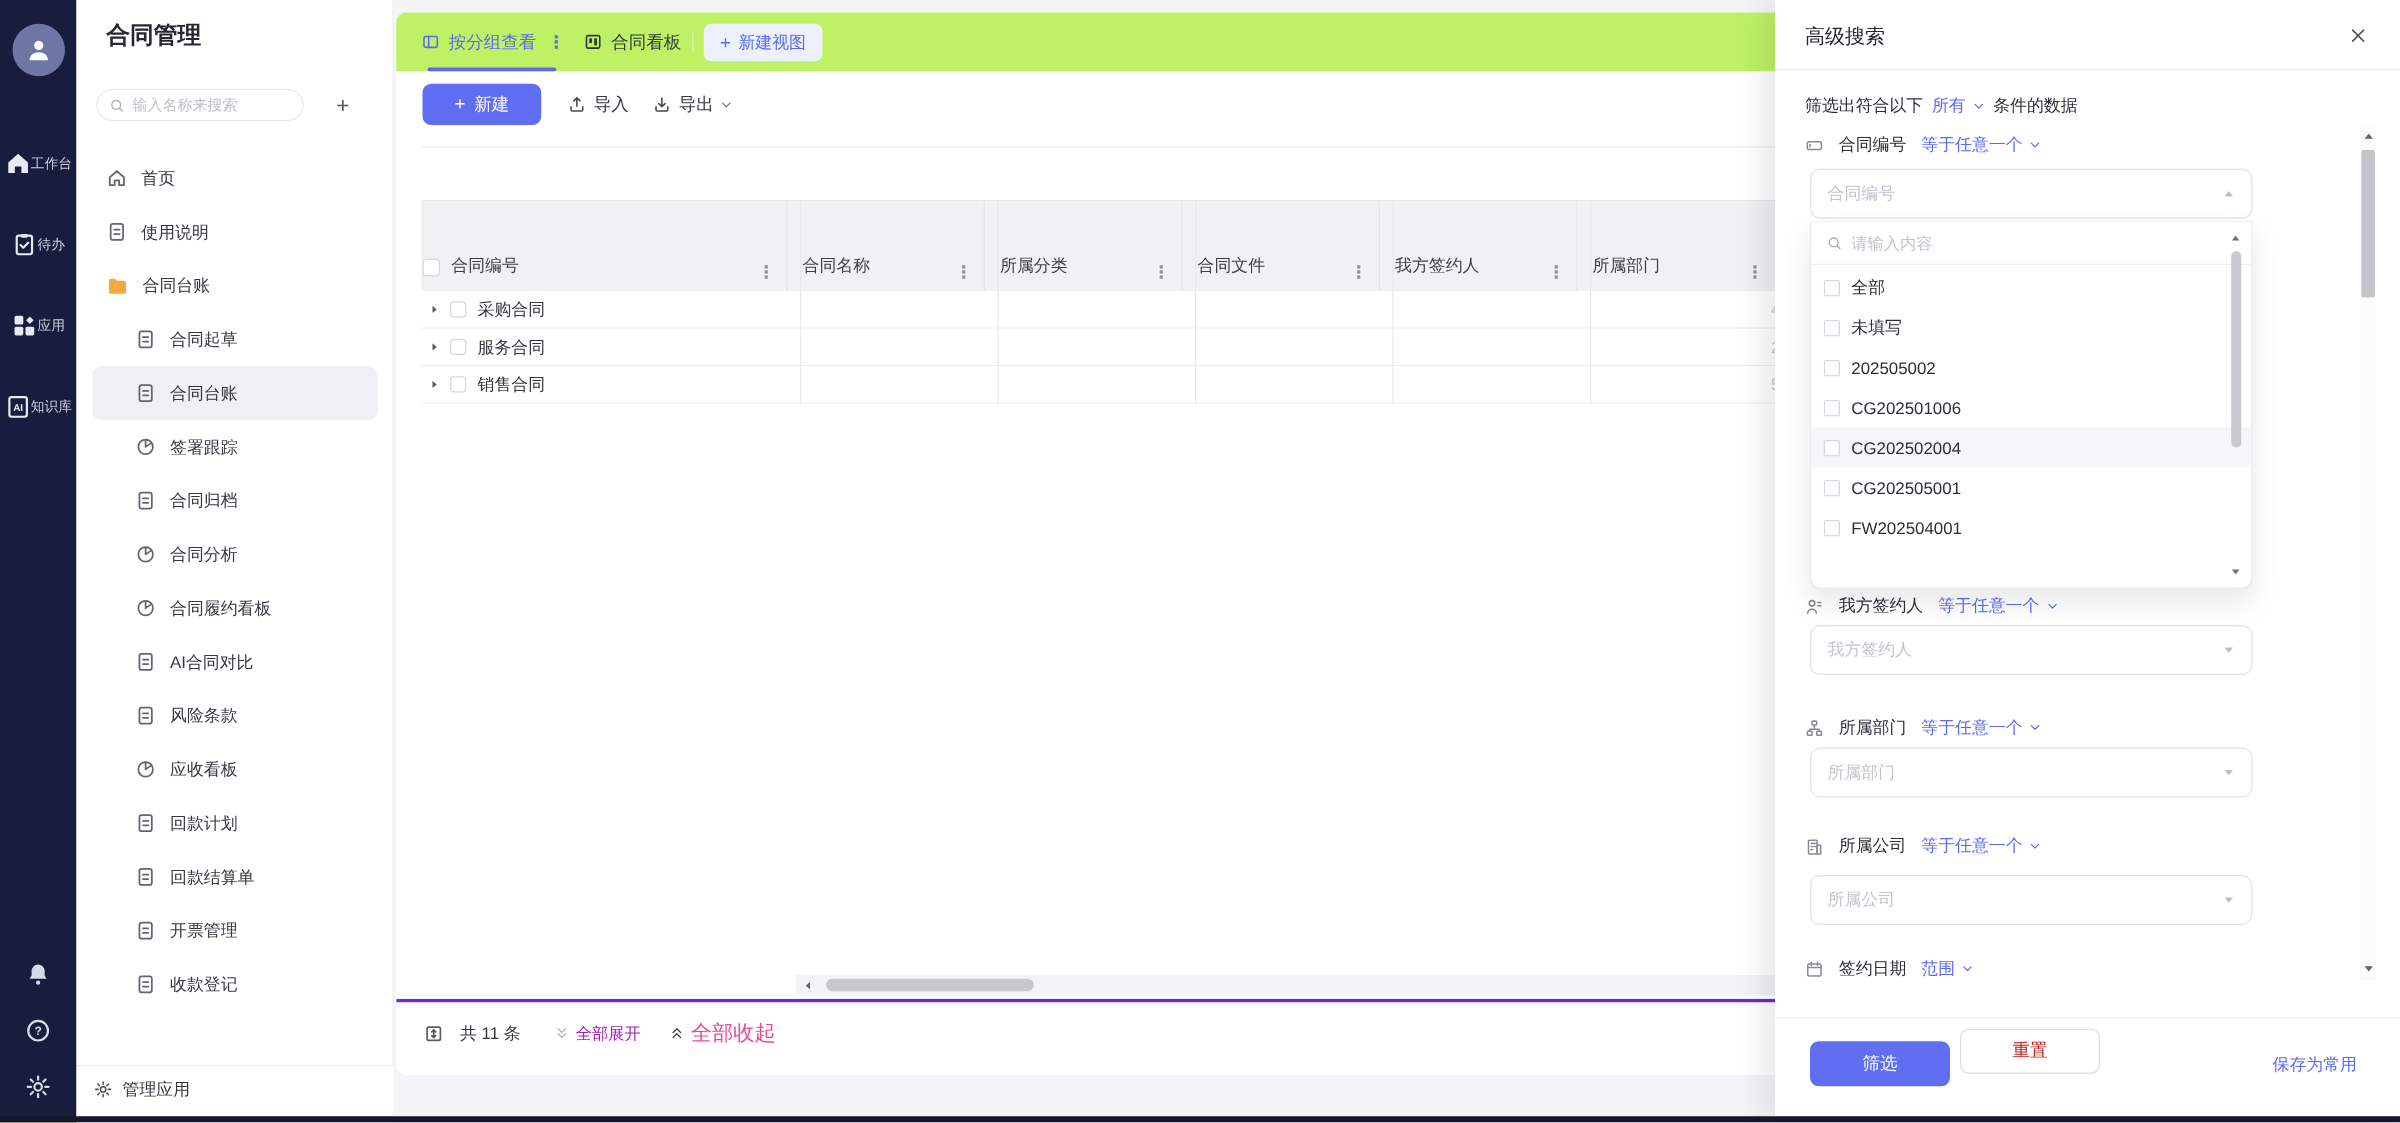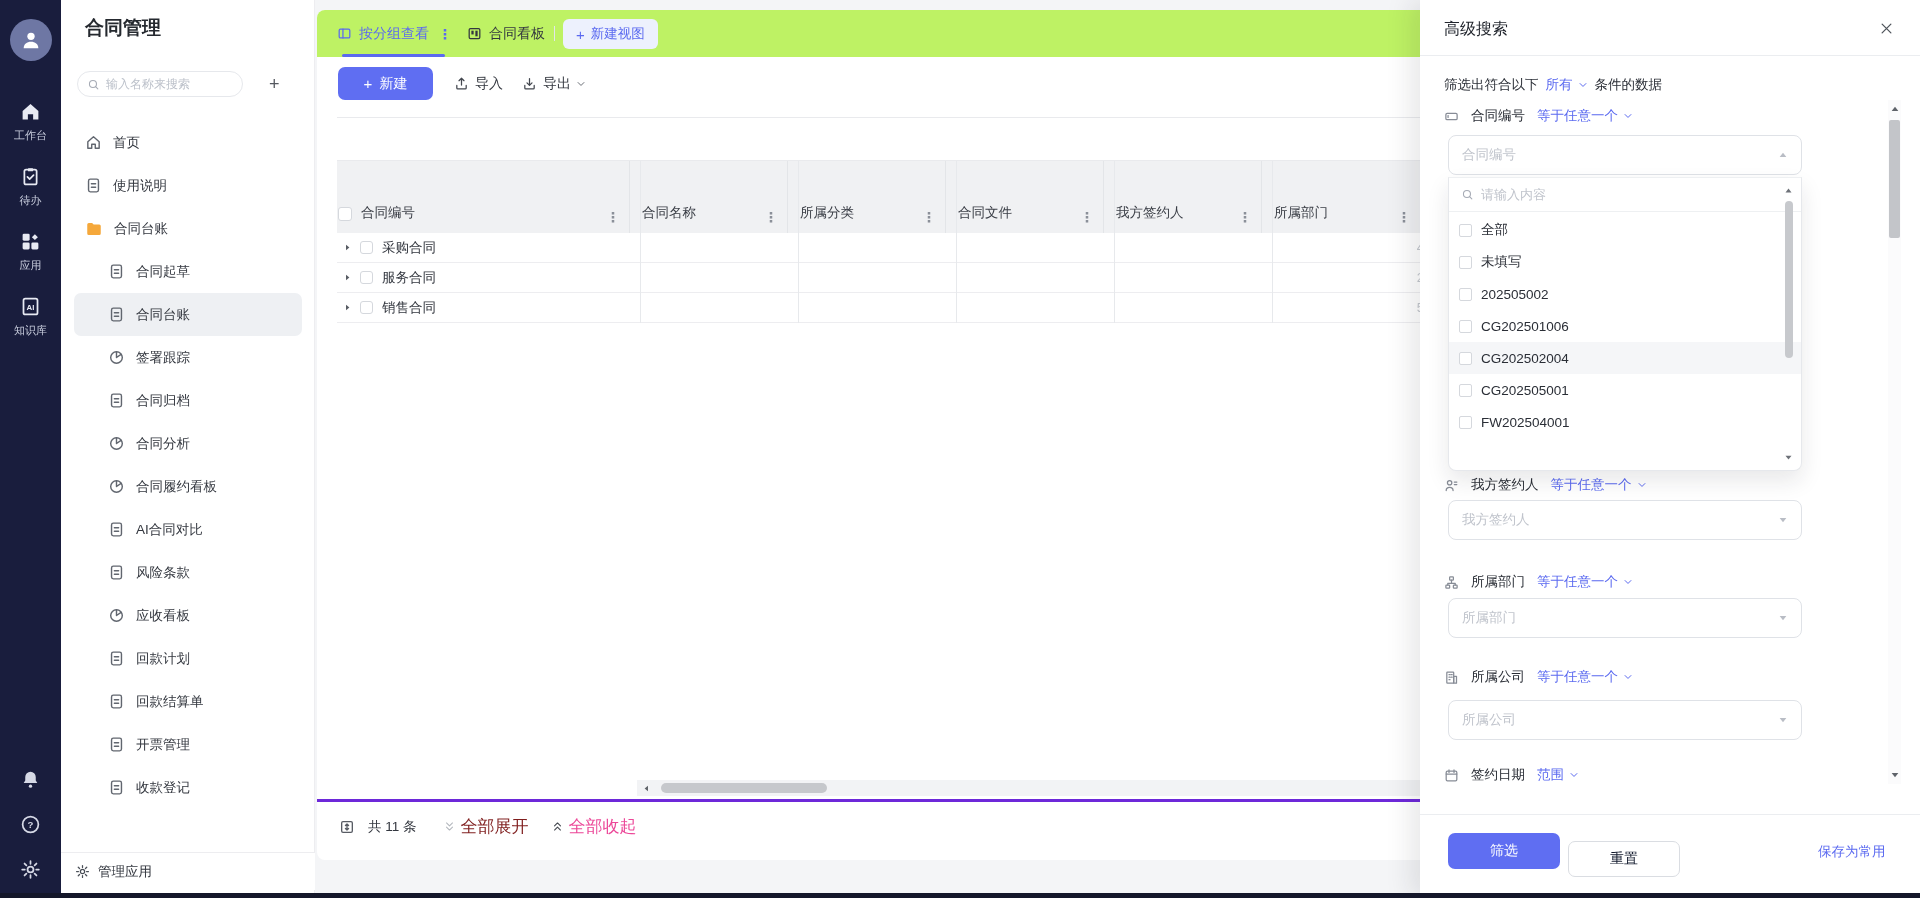--- a/index.html
+++ b/index.html
@@ -8,21 +8,21 @@
   .page{position:relative;width:1920px;height:898px;background:#f4f5f7}
   svg{display:block;width:100%;height:100%}
   .ic{display:inline-block;flex:none}
 
   
   .rail{position:absolute;left:0;top:0;width:61px;height:898px;background:#191d3d;z-index:5}
   .avatar{position:absolute;left:10px;top:19px;width:42px;height:42px;border-radius:50%;
     background:#6e77a4;display:flex;align-items:center;justify-content:center}
   .avatar .ic{width:22px;height:22px;color:#fff}
   .rail-items{position:absolute;top:95px;left:0;width:61px;display:flex;flex-direction:column}
-  .rail-item{height:65px;display:flex;flex-direction:column;align-items:center;justify-content:flex-start;cursor:pointer}
+  .rail-item{height:65px;display:flex;flex-direction:row;align-items:center;justify-content:center;cursor:pointer}
   .rail-item .ic{width:21px;height:21px;color:#e8eaf3;margin-top:6px}
   .rail-item .rail-label{font-size:11px;color:#c9cede;margin-top:6px;white-space:nowrap}
   .rail-bottom{position:absolute;bottom:18px;left:0;width:61px;display:flex;flex-direction:column;align-items:center;gap:24px}
   .rail-bottom .ic{width:21px;height:21px;color:#d6d9e6;cursor:pointer}
 
   
   .sidebar{position:absolute;left:61px;top:0;width:254px;height:898px;background:#fff;
     border-right:1px solid #ededf0;z-index:4}
   .sb-title{position:absolute;left:24px;top:15px;font-size:19px;color:#25292f;font-weight:700}
   .sb-search-row{position:absolute;left:16px;top:71px;width:222px;height:26px;display:flex;align-items:center}
@@ -98,21 +98,21 @@
   .hscroll .arr{width:9px;height:9px;color:#606469;margin-left:5px}
   .hthumb{position:absolute;left:24px;top:3px;width:166px;height:10px;border-radius:5px;background:#c6c8cc;cursor:pointer}
   
   .tfoot{position:absolute;left:0;top:789px;width:100%;height:52px;border-top:3px solid #6d28d9;
     display:flex;align-items:center;padding-left:22px;border-radius:0 0 8px 8px;background:#fff}
   .tfoot .rowh{width:16px;height:16px;color:#585c64;cursor:pointer}
   .tfoot .total{font-size:13.5px;color:#33373f;margin-left:13px}
   .foot-act{display:flex;align-items:center;margin-left:26px;cursor:pointer}
   .foot-act .ic{width:13px;height:13px;margin-right:5px}
   .expand-all{color:#b3b7bd}
-  .expand-all .lbl{font-size:17px;color:#7f1d1d}
+  .expand-all .lbl{font-size:13px;color:#a21caf}
   .collapse-all{color:#43474f;margin-left:22px}
   .collapse-all .lbl{font-size:17px;color:#ec4899}
 
   
   .panel{position:absolute;left:1420px;top:0;width:500px;height:898px;background:#fff;z-index:20;
     box-shadow:-10px 0 24px rgba(29,33,41,.10)}
   .pn-head{position:absolute;left:0;top:0;width:100%;height:56px;border-bottom:1px solid #ebedf0}
   .pn-title{position:absolute;left:24px;top:19px;font-size:16px;color:#22262e;font-weight:500}
   .pn-close{position:absolute;left:459px;top:21px;width:15px;height:15px;color:#4e535a;cursor:pointer}
   .pn-cond{position:absolute;left:24px;top:76px;font-size:13.5px;color:#2a2e36;display:flex;align-items:center}
@@ -146,21 +146,21 @@
   .dd-sb-down{position:absolute;bottom:8px;right:8px;width:9px;height:9px;color:#6d7178}
   
   .pn-sb-track{position:absolute;left:468px;top:100px;width:13px;height:684px;background:#fbfbfc}
   .pn-sb-up{position:absolute;left:470px;top:104px;width:10px;height:10px;color:#5f636a}
   .pn-sb-thumb{position:absolute;left:469px;top:120px;width:11px;height:118px;background:#c3c5c9;border-radius:2px;cursor:pointer}
   .pn-sb-down{position:absolute;left:470px;top:770px;width:10px;height:10px;color:#5f636a}
   
   .pn-foot{position:absolute;left:0;top:814px;width:100%;height:84px;border-top:1px solid #ebedf0;background:#fff}
   .btn-filter{position:absolute;left:28px;top:18px;width:112px;height:36px;background:#5f6ef2;color:#fff;border:none;
     border-radius:7px;font-size:14px;cursor:pointer;font-family:"Liberation Sans","DejaVu Sans",sans-serif}
-  .btn-reset{position:absolute;left:148px;top:26px;width:112px;height:36px;background:#fff;color:#0f172a;
+  .btn-reset{position:absolute;left:148px;top:8px;width:112px;height:36px;background:#fff;color:#b91c1c;
     border:1px solid #dadde2;border-radius:7px;font-size:14px;cursor:pointer;font-family:Liberation Serif, serif}
   .save-link{position:absolute;left:398px;top:28px;font-size:13.5px;color:#5b6af0;cursor:pointer;white-space:nowrap}
 
   .bottom-strip{position:absolute;left:0;bottom:0;width:100%;height:5px;background:#14172a;z-index:40}
 </style>
 </head>
 <body>
 
 <div class="page">
 

